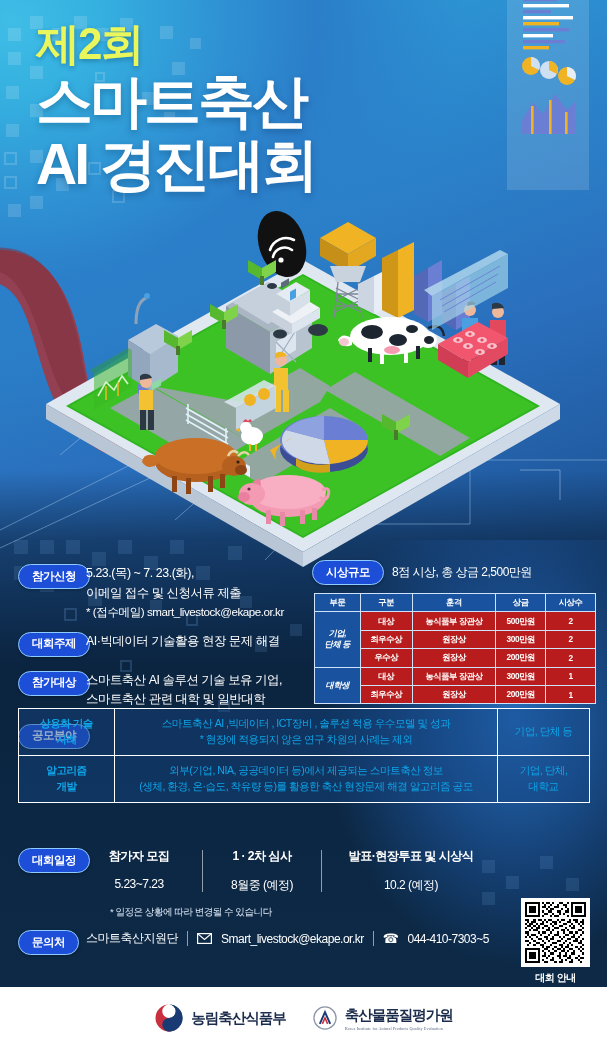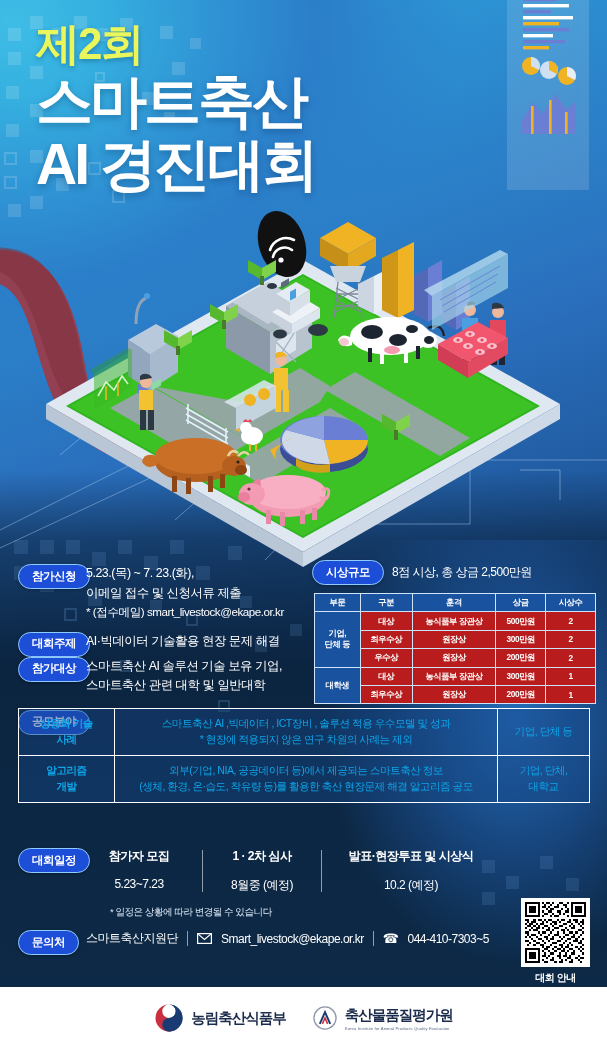--- a/index.html
+++ b/index.html
@@ -89,21 +89,21 @@
   table.awards th, table.awards td {
     border:1px solid #cfe4fb;
     text-align:center;
     font-size:8.3px;
     font-weight:700;
     letter-spacing:-.4px;
     padding:3.2px 1px;
     background:#b91c1c;
   }
   table.awards th { background:#19529f; font-size:8.3px; }
-  table.awards td.grp { background:#19529f; }
+  table.awards td.grp { background:#19529f;font-style:italic; }
 
   
   .cat-wrap { position:absolute; left:18px; top:148px; width:572px; }
   table.cat { border-collapse:collapse; width:100%; color:#0ea5e9; }
   table.cat td {
     border:1.3px solid #ffffff;
     text-align:center;
     font-size:10.6px;
     line-height:1.5;
     letter-spacing:-.5px;
@@ -126,21 +126,21 @@
   .contact-line { display:flex; align-items:center; font-size:12px; letter-spacing:-.5px; gap:9px; }
   .vsep { width:1px; height:15px; background:rgba(255,255,255,.55); }
 
   
   .qr-wrap { position:absolute; left:521px; top:898px; z-index:8; text-align:center; }
   .qr-box { width:69px; height:69px; background:#fff; padding:4px; }
   .qr-cap { color:#fff; font-size:10px; font-weight:700; margin-top:4px; letter-spacing:-.5px;}
 
   
   .footer { position:absolute; left:0; bottom:0; width:607px; height:62px; z-index:9;
-            display:flex; align-items:center; justify-content:center; gap:26px; }
+            display:flex; align-items:center; justify-content:center; gap:26px;font-family:Liberation Serif, serif; }
   .flogo { display:flex; align-items:center; gap:7px; }
   .flogo .ftxt { font-size:14.5px; font-weight:800; color:#1b2b4b; letter-spacing:-1px; }
   .flogo .fsub { font-size:4.2px; color:#5b6a85; letter-spacing:.1px; display:block; margin-top:1px;}
 </style>
 </head>
 <body>
 
 <div class="poster">
 
   <div class="bg-base"></div>
@@ -561,21 +561,21 @@
 
       <div class="row" style="margin-top:10px">
         <div class="badge-cell">
           <span class="badge">대회주제</span>
         </div>
         <div class="text-cell">
           <div>AI·빅데이터 기술활용 현장 문제 해결</div>
         </div>
       </div>
 
-      <div class="row" style="">
+      <div class="row" style="margin-top:14px">
         <div class="badge-cell">
           <span class="badge">참가대상</span>
         </div>
         <div class="text-cell">
           <div>스마트축산 AI 솔루션 기술 보유 기업,</div>
           <div>스마트축산 관련 대학 및 일반대학</div>
         </div>
       </div>
 
       <div class="row" style="margin-top:14px">

